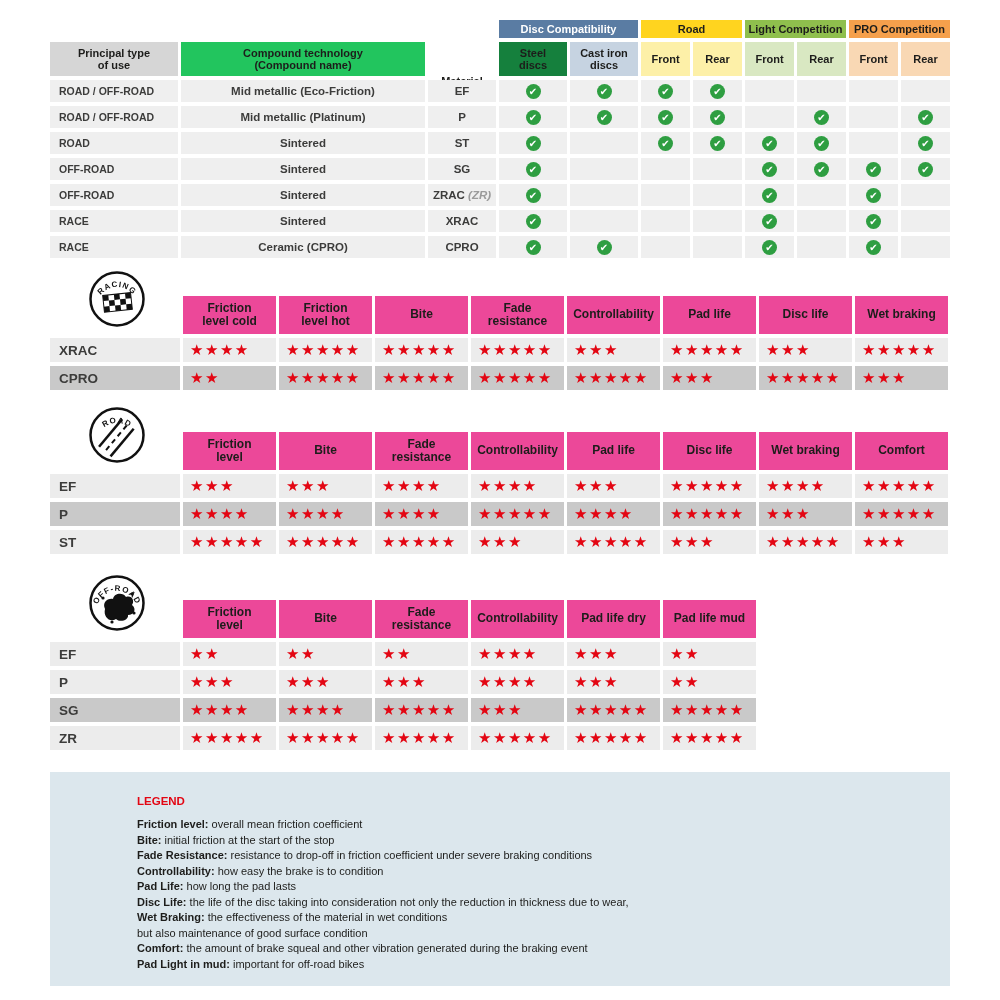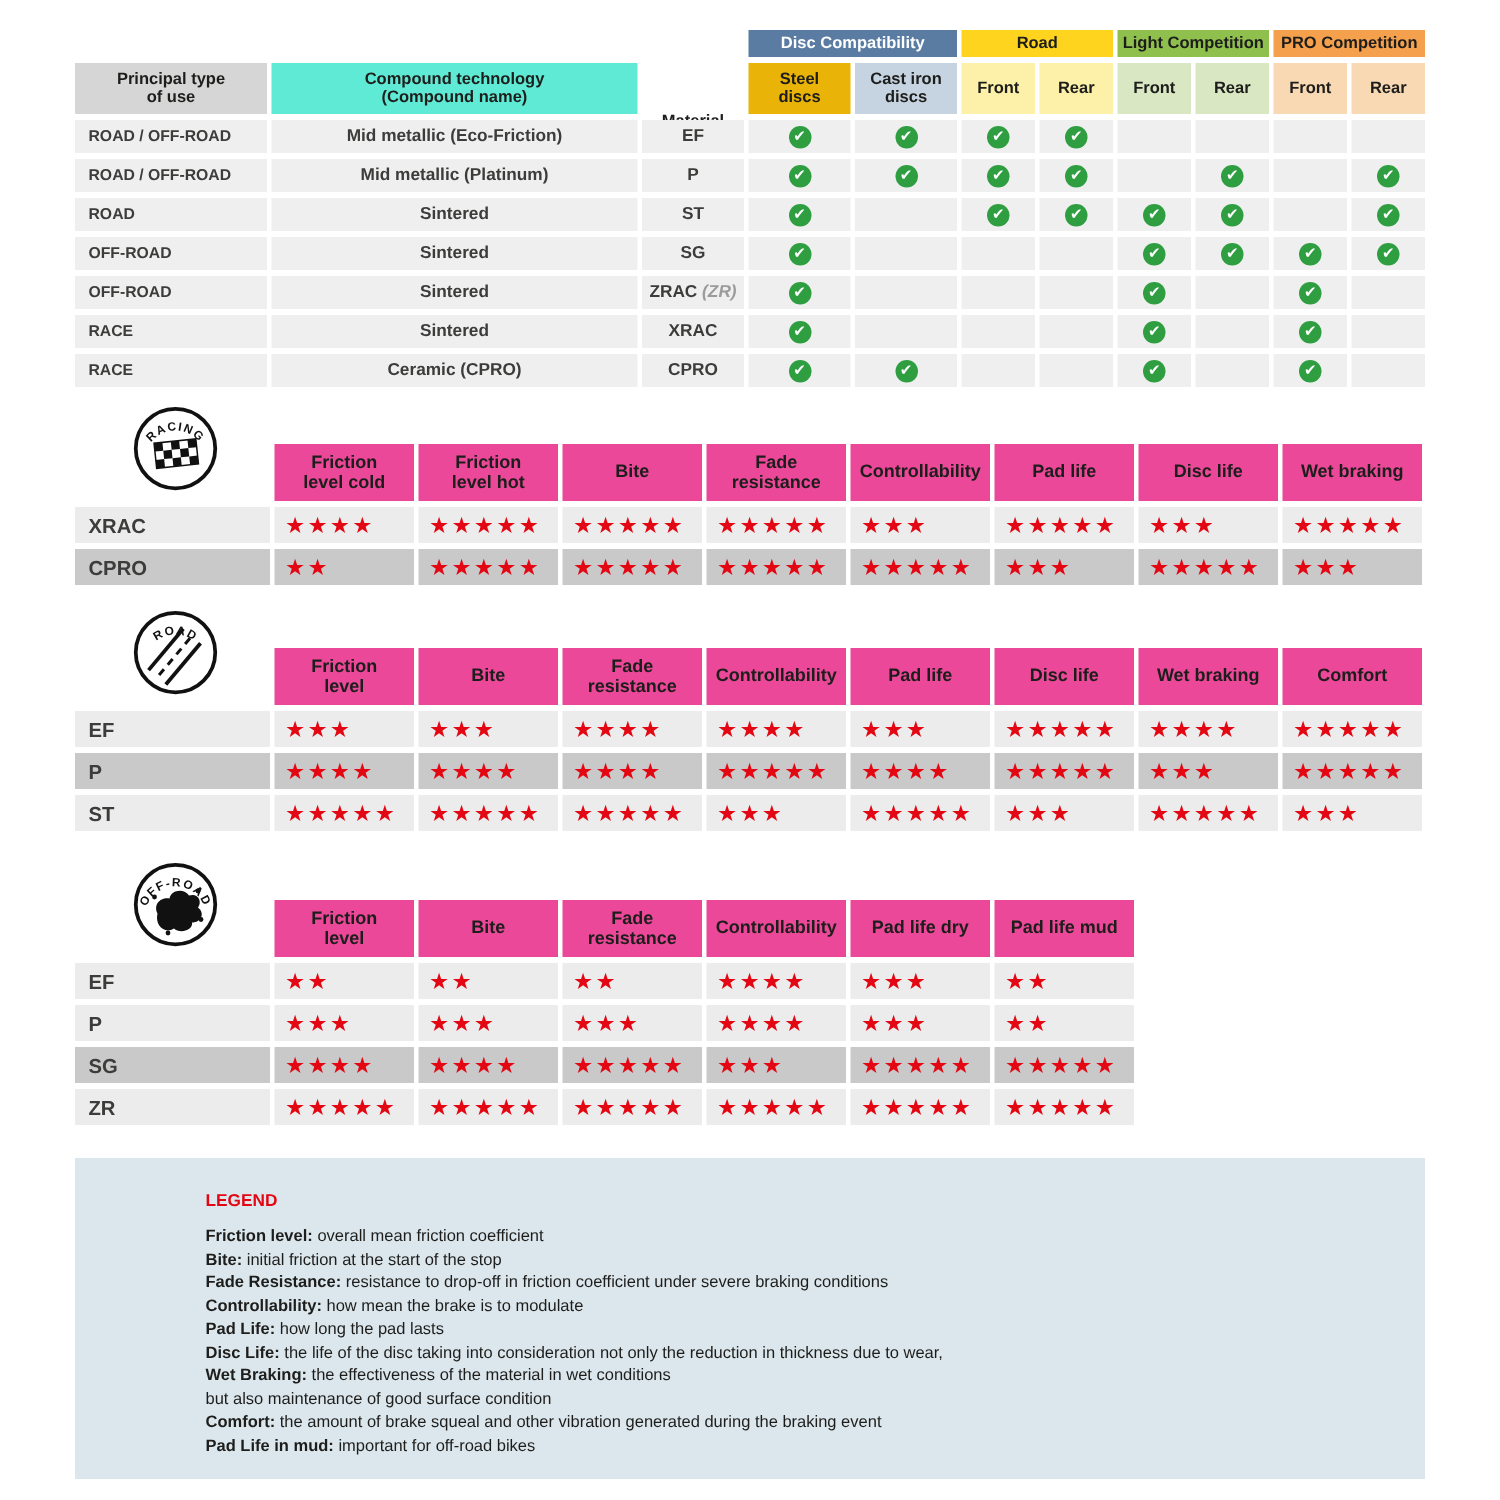--- a/index.html
+++ b/index.html
@@ -66,25 +66,25 @@
 <div class="page">
 
   <div class="compat-grid" id="compat-grid">
       <div class="group-spacer" style="grid-column: span 3;"></div>
       <div class="group-header" style="grid-column: span 2; background: rgb(90, 124, 163); color: rgb(255, 255, 255);">Disc Compatibility</div>
       <div class="group-header" style="grid-column: span 2; background: rgb(255, 212, 31); color: rgb(29, 29, 27);">Road</div>
       <div class="group-header" style="grid-column: span 2; background: rgb(143, 191, 77); color: rgb(29, 29, 27);">Light Competition</div>
       <div class="group-header" style="grid-column: span 2; background: rgb(245, 160, 76); color: rgb(29, 29, 27);">PRO Competition</div>
       <div class="col-header" style="background: rgb(214, 214, 214);">Principal type
 of use</div>
-      <div class="col-header" style="background: #5eead4;">Compound technology
+      <div class="col-header" style="background: #22c55e;">Compound technology
 (Compound name)</div>
       <div class="col-header" style="background: rgb(214, 214, 214); margin-top: 43px;">Material
 suffix code</div>
-      <div class="col-header" style="background: #eab308;">Steel
+      <div class="col-header" style="background: #15803d;">Steel
 discs</div>
       <div class="col-header" style="background: rgb(198, 211, 225);">Cast iron
 discs</div>
       <div class="col-header" style="background: rgb(253, 240, 168);">Front</div>
       <div class="col-header" style="background: rgb(253, 240, 168);">Rear</div>
       <div class="col-header" style="background: rgb(217, 232, 194);">Front</div>
       <div class="col-header" style="background: rgb(217, 232, 194);">Rear</div>
       <div class="col-header" style="background: rgb(249, 216, 180);">Front</div>
       <div class="col-header" style="background: rgb(249, 216, 180);">Rear</div>
       <div class="cell use-cell">ROAD / OFF-ROAD</div>
@@ -402,24 +402,24 @@
       </div>
   </div>
 
   <div class="legend-box">
     <div class="legend-content">
       <div class="legend-title">LEGEND</div>
       <div id="legend-lines">
           <div class="legend-line"><span class="legend-term">Friction level:</span><span> overall mean friction coefficient</span></div>
           <div class="legend-line"><span class="legend-term">Bite:</span><span> initial friction at the start of the stop</span></div>
           <div class="legend-line"><span class="legend-term">Fade Resistance:</span><span> resistance to drop-off in friction coefficient under severe braking conditions</span></div>
-          <div class="legend-line"><span class="legend-term">Controllability:</span><span> how mean the brake is to modulate</span></div>
+          <div class="legend-line"><span class="legend-term">Controllability:</span><span> how easy the brake is to condition</span></div>
           <div class="legend-line"><span class="legend-term">Pad Life:</span><span> how long the pad lasts</span></div>
           <div class="legend-line"><span class="legend-term">Disc Life:</span><span> the life of the disc taking into consideration not only the reduction in thickness due to wear,</span></div>
           <div class="legend-line"><span class="legend-term">Wet Braking:</span><span> the effectiveness of the material in wet conditions</span></div>
           <div class="legend-line"><span>but also maintenance of good surface condition</span></div>
           <div class="legend-line"><span class="legend-term">Comfort:</span><span> the amount of brake squeal and other vibration generated during the braking event</span></div>
-          <div class="legend-line"><span class="legend-term">Pad Life in mud:</span><span> important for off-road bikes</span></div>
+          <div class="legend-line"><span class="legend-term">Pad Light in mud:</span><span> important for off-road bikes</span></div>
         </div>
     </div>
   </div>
 
 </div>
 
 </body></html>

